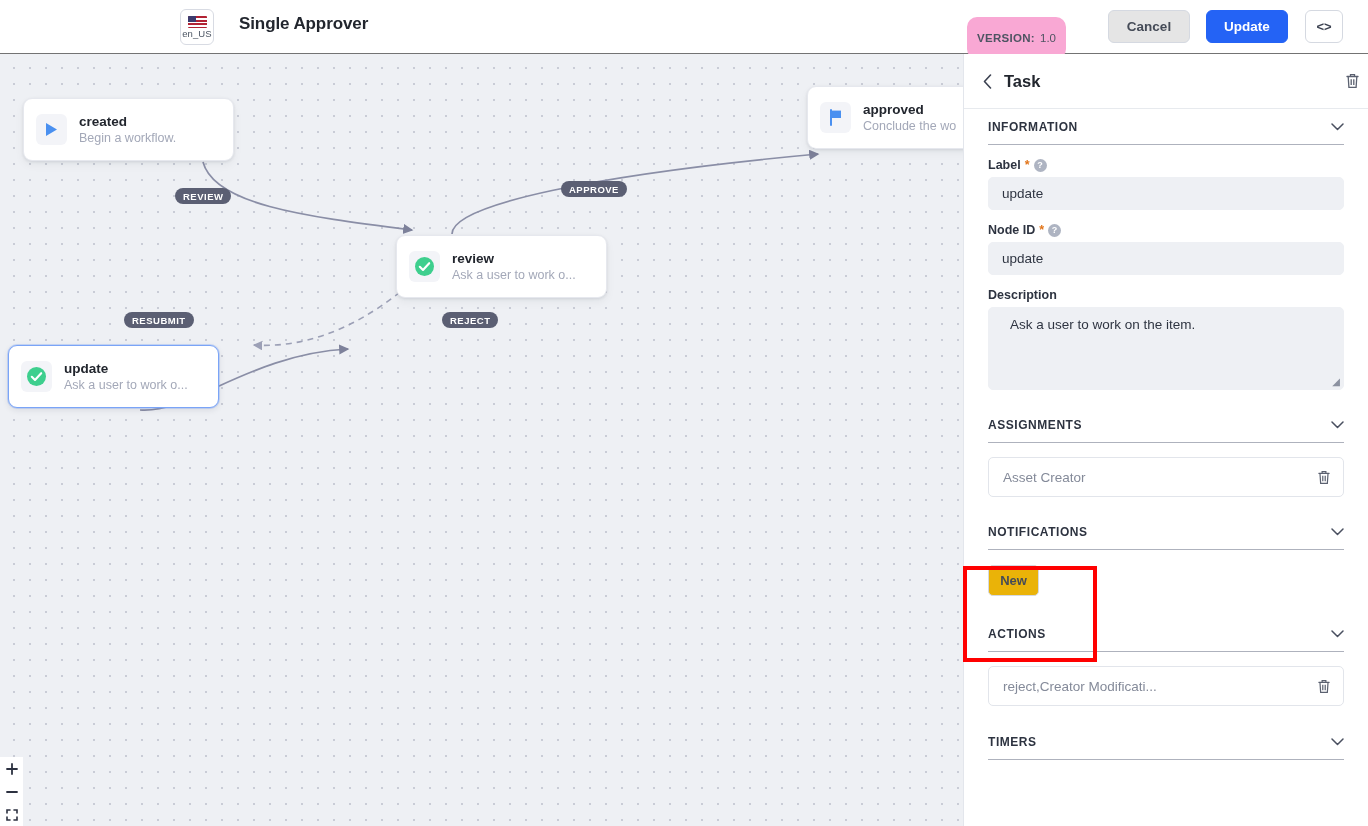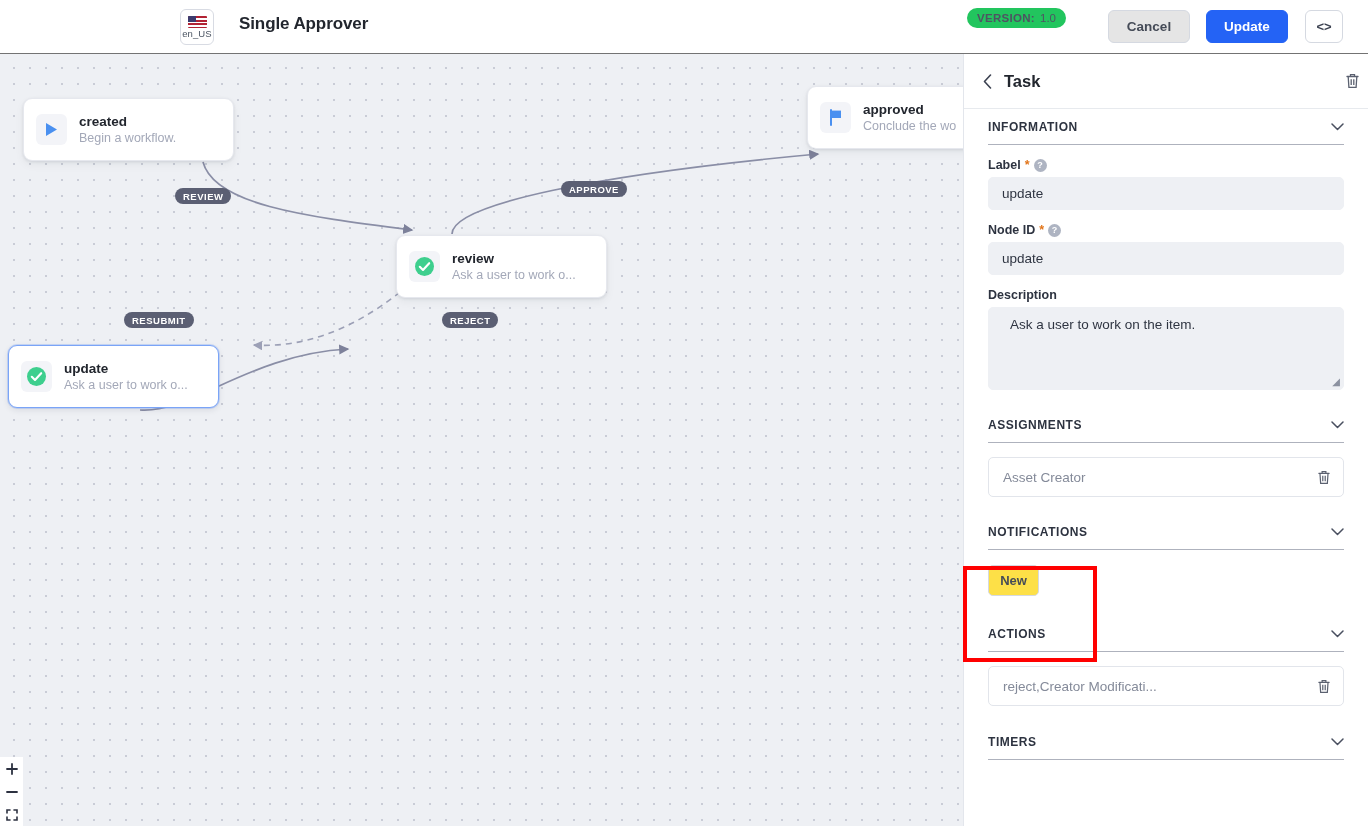--- a/index.html
+++ b/index.html
@@ -32,22 +32,22 @@
      repeating-linear-gradient(to bottom, #b22234 0 1.85px, #ffffff 1.85px 3.7px); }
   .flag .canton { position: absolute; left: 0; top: 0; width: 8px; height: 6.4px; background: #3c3b6e; }
   .locale-txt { font-size: 9.5px; color: #4b5563; letter-spacing: .1px; line-height: 10px; }
 
   .doc-title {
     position: absolute; left: 239px; top: 14px;
     font-size: 17px; font-weight: bold; color: #22262e; letter-spacing: -0.1px;
   }
 
   .version-pill {
-    position: absolute; right: 302px; top: 8px;
-    background: #22c55e; border-radius: 10px; padding: 4px 10px;
+    position: absolute; right: 302px; top: 17px;
+    background: #f9a8d4; border-radius: 10px; padding: 15px 10px;
     font-size: 11.5px; color: #4e5462; font-weight: bold; letter-spacing: .3px;
     white-space: nowrap;
   }
   .version-pill .vnum { font-weight: normal; margin-left: 5px; color: #4e5462; letter-spacing: 0; }
 
   .btn {
     position: absolute; top: 10px; height: 33px; border-radius: 6px;
     font-size: 13.5px; font-weight: bold; cursor: pointer;
     display: flex; align-items: center; justify-content: center;
   }
@@ -143,21 +143,21 @@
 
   .chip-row {
     margin: 14px 24px 0; height: 40px; border: 1px solid #e2e5eb; border-radius: 5px;
     display: flex; align-items: center; padding: 0 12px 0 14px; cursor: pointer;
   }
   .chip-txt { font-size: 13.5px; color: #848a99; }
   .chip-trash { margin-left: auto; color: #5b6170; display: flex; cursor: pointer; }
 
   .new-btn {
     margin: 15px 24px 0; width: 51px; height: 31px; border: 1px solid #d5d9e1; border-radius: 5px;
-    background: #fde047; font-size: 13px; font-weight: bold; color: #454b57;
+    background: #eab308; font-size: 13px; font-weight: bold; color: #454b57;
     display: flex; align-items: center; justify-content: center; cursor: pointer;
   }
 
   .highlight-rect {
     position: absolute; left: 963px; top: 566px; width: 134px; height: 96px;
     border: 4px solid #ff0000; pointer-events: none; z-index: 50;
   }
 </style>
 </head>
 <body>

